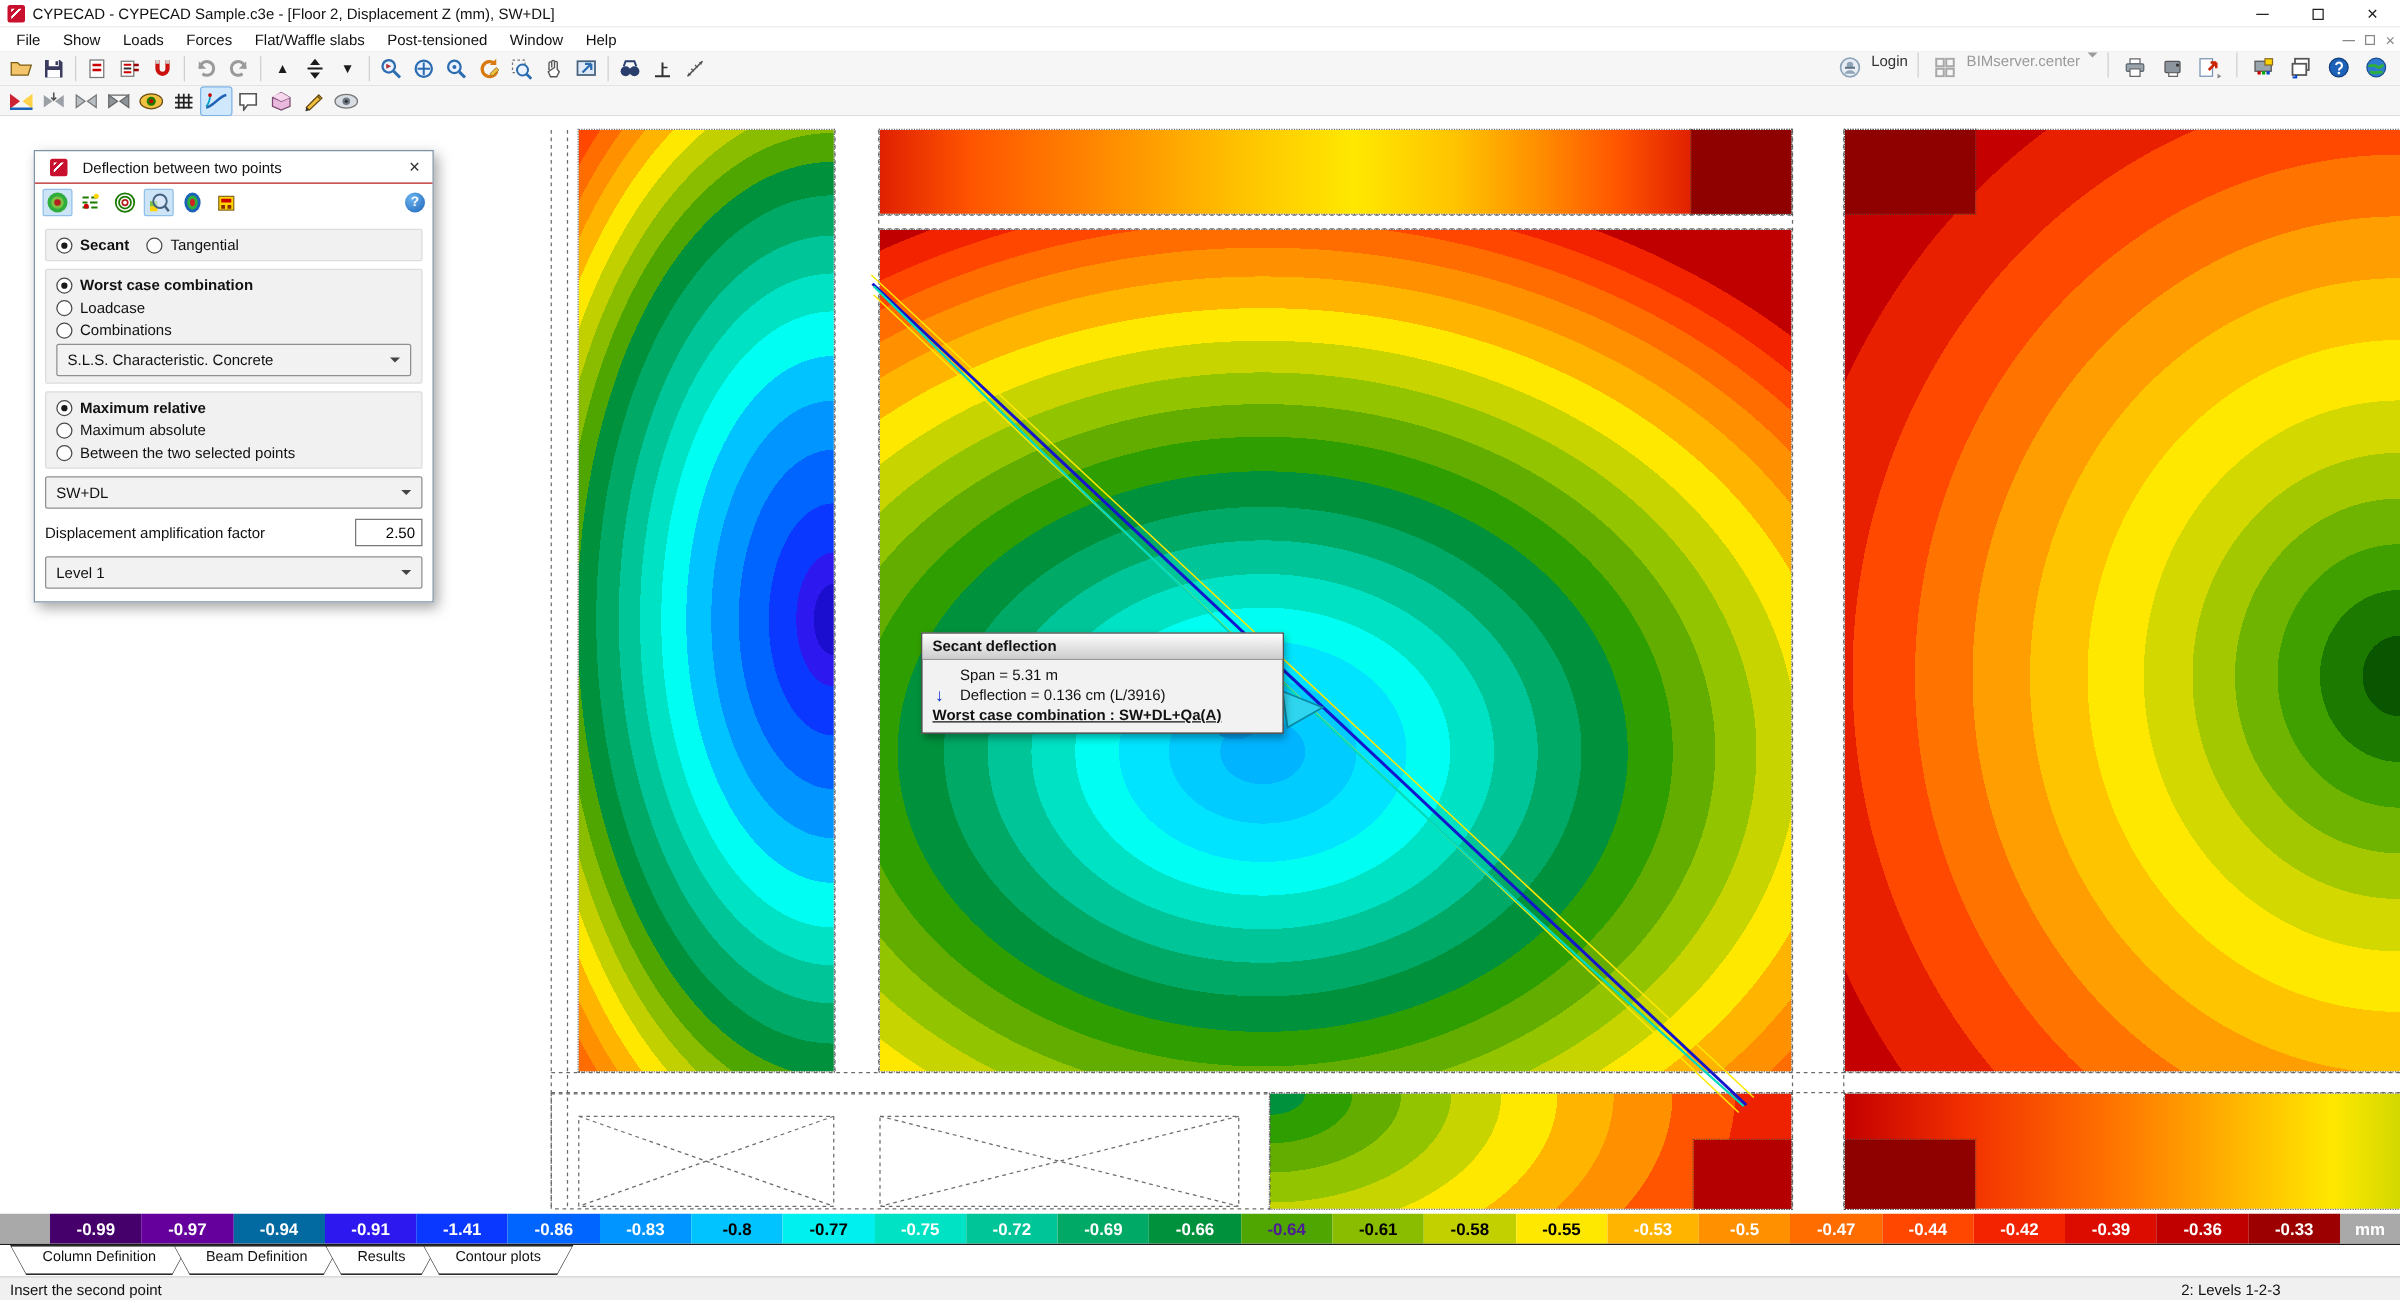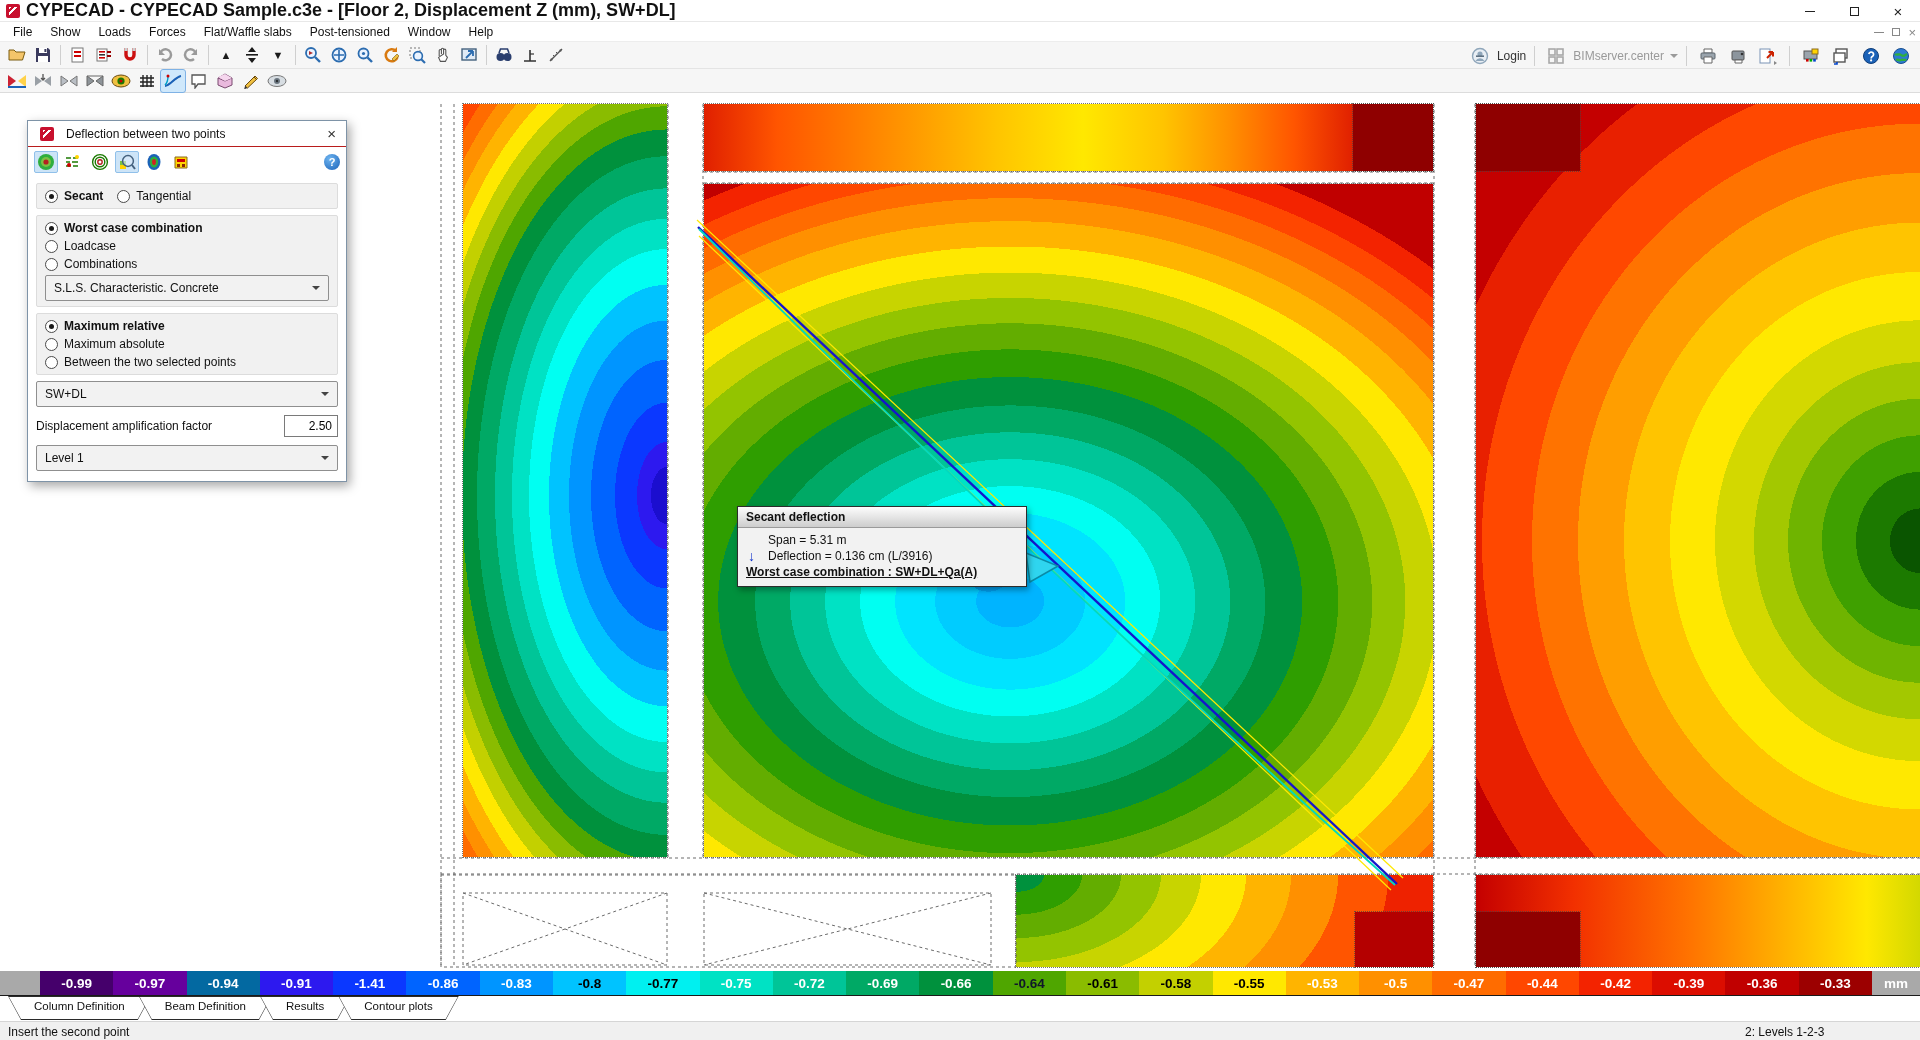--- a/index.html
+++ b/index.html
@@ -4,41 +4,41 @@
 <style>
   * { box-sizing: border-box; margin: 0; padding: 0; }
   html,body { width:1920px; height:1040px; }
   body { font-family:"Liberation Sans", sans-serif; font-size:12px; color:#111; background:#fff; overflow:hidden; }
   #app { position:relative; width:1920px; height:1040px; background:#fff; overflow:hidden; }
 
   
   .titlebar { position:absolute; left:0; top:0; width:100%; height:22px; background:#fff; display:flex; align-items:center; border-bottom:1px solid #e8e8e8; }
   .app-logo { width:14px; height:14px; margin:0 6px 0 6px; background:#c8102e; border-radius:2px; position:relative; }
   .app-logo::after{ content:""; position:absolute; left:3px; top:3px; width:8px; height:8px; background:linear-gradient(135deg,#fff 0 2px,transparent 2px 4px,#fff 4px 6px,transparent 6px); }
-  .titlebar .t { font-size:18px;font-weight:bold; }
+  .titlebar .t { font-size:12px; }
   .winbtns { position:absolute; right:0; top:0; height:22px; display:flex; }
   .winbtn { width:44px; height:22px; display:flex; align-items:center; justify-content:center; }
   .g-min { width:10px; height:0; border-top:1px solid #222; }
   .g-max { width:9px; height:9px; border:1px solid #222; }
   .g-close { font-size:15px; line-height:1; color:#222; }
 
   
   .menubar { position:absolute; left:0; top:22px; width:100%; height:20px; background:#fff; display:flex; align-items:center; padding-left:4px; border-bottom:1px solid #ededed; }
   .menu-item { padding:2px 9px; cursor:default; }
   .mdi { position:absolute; right:4px; top:0; height:20px; display:flex; align-items:center; gap:8px; }
   .mdi .g-min{ border-color:#888; } .mdi .g-max{ width:8px;height:8px; border-color:#888; } .mdi .g-close{ color:#888; font-size:13px; }
 
   
   .toolbar1 { position:absolute; left:0; top:42px; width:100%; height:27px; background:#f6f6f6; display:flex; align-items:center; padding-left:4px; border-bottom:1px solid #e4e4e4; }
   .toolbar2 { position:absolute; left:0; top:69px; width:100%; height:24px; background:#f6f6f6; display:flex; align-items:center; padding-left:4px; border-bottom:1px solid #dcdcdc; }
   .tbi { width:26px; height:24px; display:flex; align-items:center; justify-content:center; border-radius:3px; }
   .tbi.sel { background:#cfe8fb; border:1px solid #7fb2e5; }
   .tsep { width:1px; height:20px; background:#cfcfcf; margin:0 4px; }
   .tri { font-size:11px; color:#1a1a1a; }
-  .right-cluster { position:absolute; right:6px; top:42px; height:27px; display:flex; align-items:center; gap:4px; }
+  .right-cluster { position:absolute; right:6px; top:42px; height:27px; display:flex; align-items:flex-start; gap:4px; }
   .rc-label { color:#333; }
   .rc-dim { color:#9a9a9a; }
   .chev { width:0; height:0; border-left:4px solid transparent; border-right:4px solid transparent; border-top:4px solid #9a9a9a; margin-left:2px; }
 
   
   .canvas { position:absolute; left:0; top:93px; width:1920px; height:878px; background:#fff; overflow:hidden; }
   .panel { position:absolute; outline:1px dotted rgba(70,70,70,.75); }
   .p-left   { left:463px; top:11px;  width:204px; height:753px;
     background:radial-gradient(ellipse 280px 500px at 100% 52%,#1b0ecf 0 16px,#2d19ef 16px 30px,#0b38ff 30px 52px,#0064ff 52px 76px,#0095ff 76px 98px,#00c3ff 98px 118px,#00fff2 118px 138px,#00e2c4 138px 155px,#00c598 155px 172px,#00a965 172px 190px,#00913d 190px 205px,#4fa600 205px 218px,#8abc00 218px 230px,#c3d000 230px 242px,#ffe800 242px 254px,#ffb400 254px 266px,#ff9000 266px 277px,#ff6c00 277px 288px,#ff4700 288px 300px,#f32300 300px 314px,#c00000 314px); }
   .p-topstrip { left:704px; top:11px; width:729px; height:67px;
@@ -611,21 +611,21 @@
       <div class="cell" style="background: rgb(45, 25, 239); color: rgb(255, 255, 255);">-0.91</div>
       <div class="cell" style="background: rgb(11, 56, 255); color: rgb(255, 255, 255);">-1.41</div>
       <div class="cell" style="background: rgb(0, 100, 255); color: rgb(255, 255, 255);">-0.86</div>
       <div class="cell" style="background: rgb(0, 149, 255); color: rgb(255, 255, 255);">-0.83</div>
       <div class="cell" style="background: rgb(0, 195, 255); color: rgb(0, 0, 0);">-0.8</div>
       <div class="cell" style="background: rgb(0, 240, 240); color: rgb(0, 0, 0);">-0.77</div>
       <div class="cell" style="background: rgb(0, 226, 196); color: rgb(255, 255, 255);">-0.75</div>
       <div class="cell" style="background: rgb(0, 197, 152); color: rgb(255, 255, 255);">-0.72</div>
       <div class="cell" style="background: rgb(0, 169, 101); color: rgb(255, 255, 255);">-0.69</div>
       <div class="cell" style="background: rgb(0, 145, 61); color: rgb(255, 255, 255);">-0.66</div>
-      <div class="cell" style="background: rgb(79, 166, 0); color: #0f172a;">-0.64</div>
+      <div class="cell" style="background: rgb(79, 166, 0); color: #4c1d95;">-0.64</div>
       <div class="cell" style="background: rgb(138, 188, 0); color: rgb(0, 0, 0);">-0.61</div>
       <div class="cell" style="background: rgb(195, 208, 0); color: rgb(0, 0, 0);">-0.58</div>
       <div class="cell" style="background: rgb(255, 232, 0); color: rgb(0, 0, 0);">-0.55</div>
       <div class="cell" style="background: rgb(255, 180, 0); color: rgb(255, 255, 255);">-0.53</div>
       <div class="cell" style="background: rgb(255, 144, 0); color: rgb(255, 255, 255);">-0.5</div>
       <div class="cell" style="background: rgb(255, 108, 0); color: rgb(255, 255, 255);">-0.47</div>
       <div class="cell" style="background: rgb(255, 71, 0); color: rgb(255, 255, 255);">-0.44</div>
       <div class="cell" style="background: rgb(243, 35, 0); color: rgb(255, 255, 255);">-0.42</div>
       <div class="cell" style="background: rgb(220, 13, 0); color: rgb(255, 255, 255);">-0.39</div>
       <div class="cell" style="background: rgb(192, 0, 0); color: rgb(255, 255, 255);">-0.36</div>

